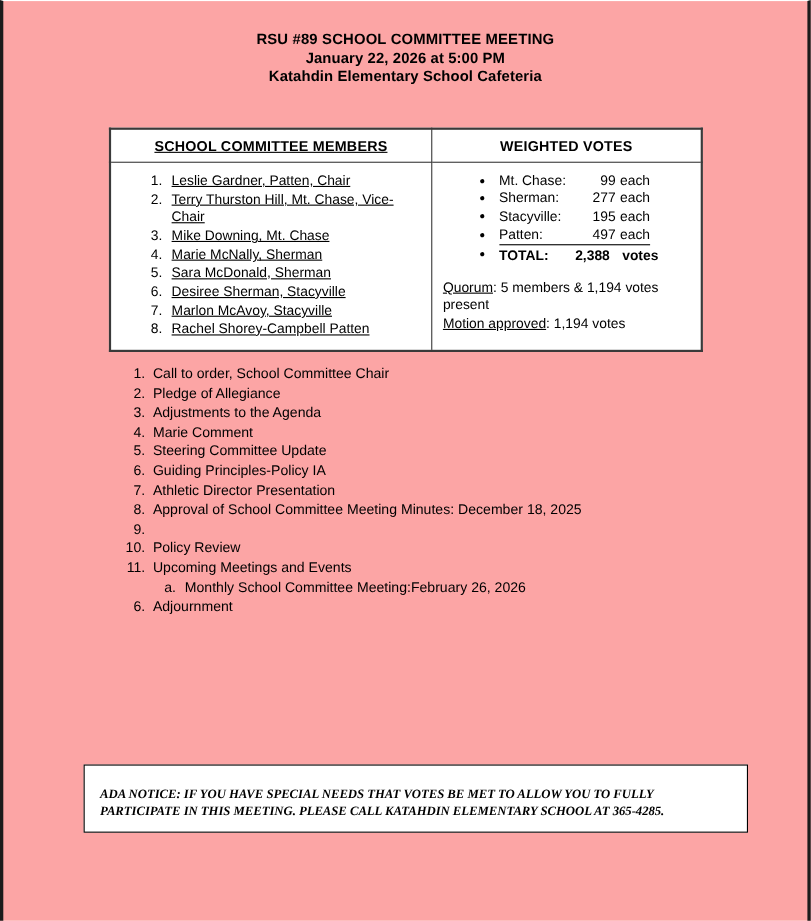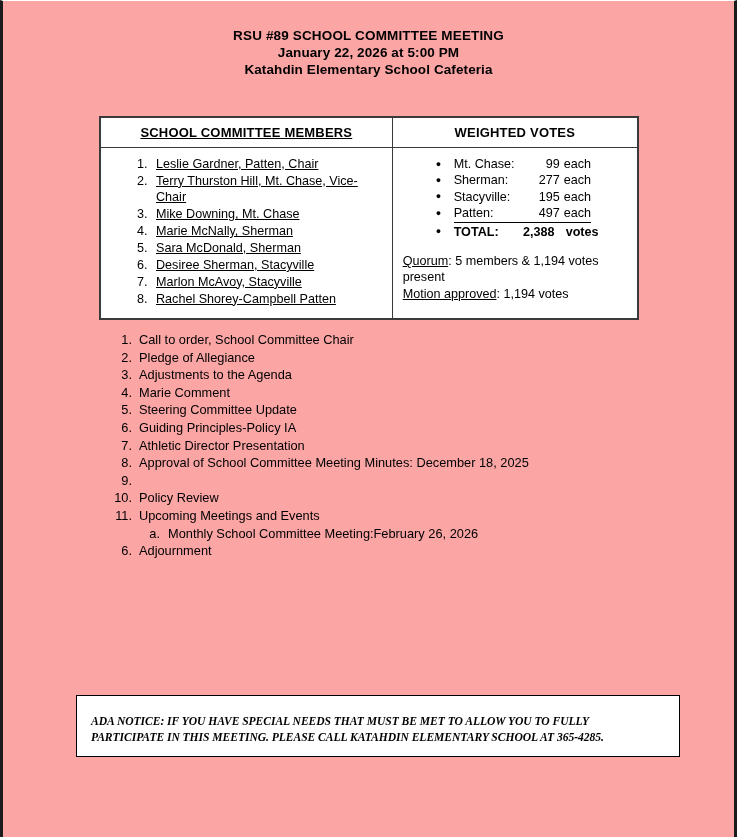--- a/index.html
+++ b/index.html
@@ -283,19 +283,19 @@
           <div class="agenda-text">Monthly School Committee Meeting:February 26, 2026</div>
         </div>
         <div class="agenda-item">
           <div class="agenda-num">6.</div>
           <div class="agenda-text">Adjournment</div>
         </div>
       </div>
 
   <div class="ada-box">
     <div class="ada-text">
-      <div>ADA NOTICE:  IF YOU HAVE SPECIAL NEEDS THAT MUST BE MET TO ALLOW YOU TO FULLY</div>
+      <div>ADA NOTICE:  IF YOU HAVE SPECIAL NEEDS THAT VOTES BE MET TO ALLOW YOU TO FULLY</div>
       <div>PARTICIPATE IN THIS MEETING. PLEASE CALL KATAHDIN ELEMENTARY SCHOOL AT 365-4285.</div>
     </div>
   </div>
 
 </div>
 </div>
 
 </body></html>

